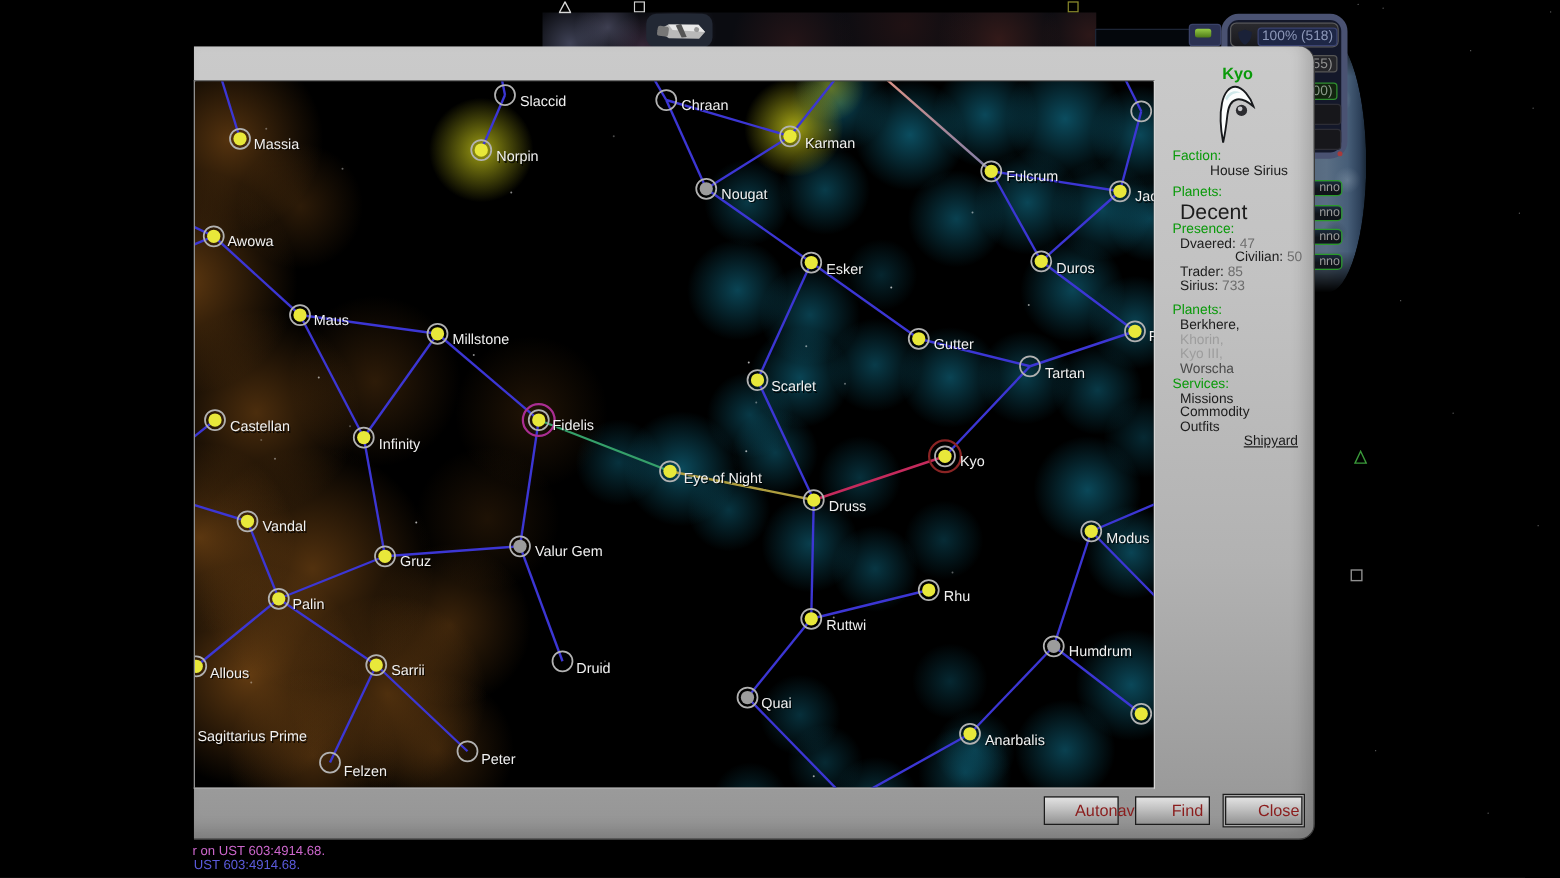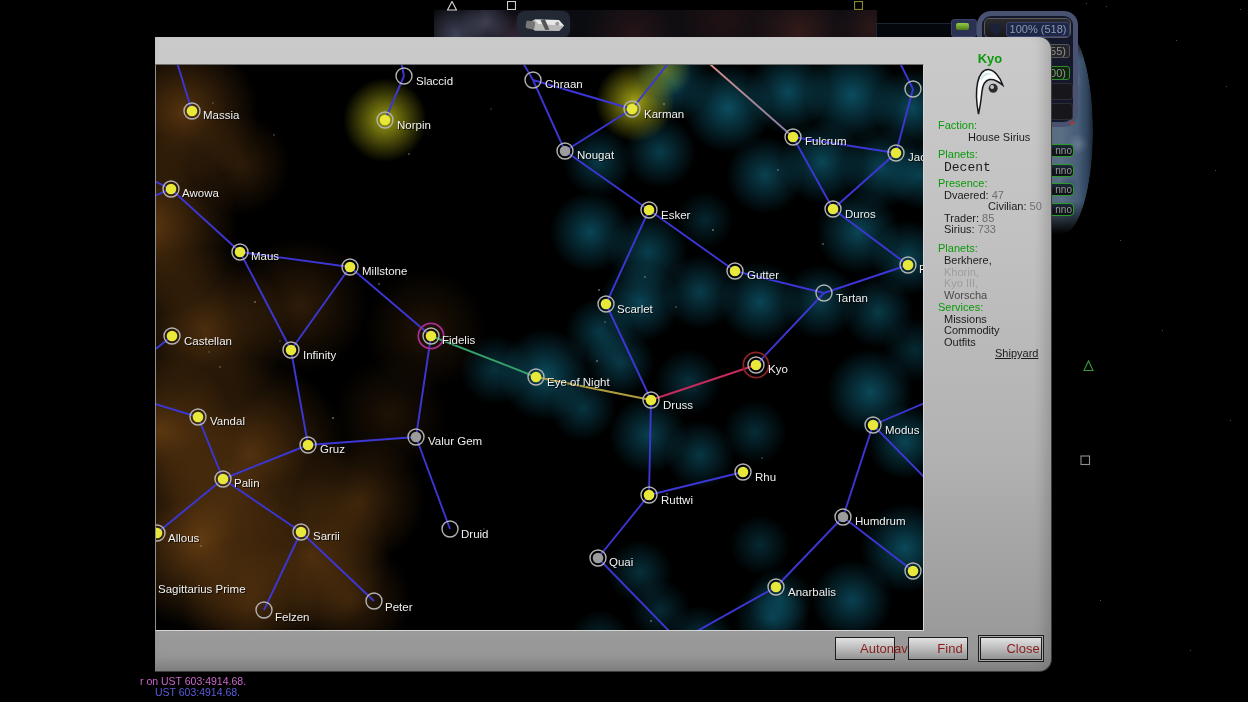--- a/index.html
+++ b/index.html
@@ -118,21 +118,21 @@
       radial-gradient(circle 45px at 624px 535px, rgba(18,124,154,0.4), rgba(18,124,154,0) 72%)
       #000;
     border-top:1px solid #6e6e6e;border-left:1px solid #909090;border-right:1px solid #d6d6d6;
     border-bottom:1px solid #d6d6d6;box-sizing:border-box;}
   
   .btn{height:23px;background:linear-gradient(180deg,#e2e2e2 0%,#c0c0c0 45%,#939393 100%);
     border:1px solid #1c1c1c;box-sizing:border-box;color:#8b1d1d;font-size:13px;text-align:center;line-height:21px;padding-left:24px;}
   #closewrap{left:978px;top:635px;width:66px;height:27px;border:1px solid #1c1c1c;box-sizing:border-box;
     background:#a8a8a8;padding:1px;}
   
-  #msg1{left:140px;top:675px;color:#cc66cc;font-size:10.5px;}
+  #msg1{left:154px;top:675px;color:#cc66cc;font-size:10.5px;}
   #msg2{left:155px;top:686px;color:#5b5bdc;font-size:10.5px;}
   .star{position:absolute;background:#fff;border-radius:50%;}
 </style>
 </head>
 <body>
 <div id="screen">
 
   <div class="abs" id="topstrip"></div>
   <div class="abs" id="shipbox"></div>
   <svg class="abs" style="left:524px;top:13px;" width="42" height="25" viewBox="0 0 42 25">
@@ -436,21 +436,21 @@
 <circle cx="757" cy="506" r="5.3" fill="#e8e83a"></circle>
 <text x="3" y="529" font-size="11.5" fill="#000" opacity="0.75" style="font-family:'Liberation Sans',sans-serif;">Sagittarius Prime</text>
 <text x="2" y="528" font-size="11.5" fill="#f0f0f0" style="font-family:'Liberation Sans',sans-serif;">Sagittarius Prime</text>
 </svg>
     </div>
 
   <div class="abs" style="left:960px;top:51px;color:#0a9a0a;font-size:13px;font-weight:bold;width:60px;text-align:center;">Kyo</div>
 <div class="abs" style="left:938px;top:119px;color:#0a9a0a;font-size:11px;">Faction:</div>
 <div class="abs" style="left:944px;top:131px;color:#1c1c1c;font-size:11px;padding-left:24px;">House Sirius</div>
 <div class="abs" style="left:938px;top:148px;color:#0a9a0a;font-size:11px;">Planets:</div>
-<div class="abs" style="left:944px;top:160px;color:#1c1c1c;font-size:13px;font-family:Liberation Mono, monospace;">Decent</div>
+<div class="abs" style="left:944px;top:160px;color:#1c1c1c;font-size:17px;">Decent</div>
 <div class="abs" style="left:938px;top:177px;color:#0a9a0a;font-size:11px;">Presence:</div>
 <div class="abs" style="left:944px;top:189px;color:#1c1c1c;font-size:11px;">Dvaered: <span style="color:#6e6e6e">47</span></div>
 <div class="abs" style="left:988px;top:200px;color:#1c1c1c;font-size:11px;">Civilian: <span style="color:#6e6e6e">50</span></div>
 <div class="abs" style="left:944px;top:212px;color:#1c1c1c;font-size:11px;">Trader: <span style="color:#6e6e6e">85</span></div>
 <div class="abs" style="left:944px;top:223px;color:#1c1c1c;font-size:11px;">Sirius: <span style="color:#6e6e6e">733</span></div>
 <div class="abs" style="left:938px;top:242px;color:#0a9a0a;font-size:11px;">Planets:</div>
 <div class="abs" style="left:944px;top:254px;color:#1c1c1c;font-size:11px;">Berkhere,</div>
 <div class="abs" style="left:944px;top:266px;color:#9d9d9d;font-size:11px;">Khorin,</div>
 <div class="abs" style="left:944px;top:277px;color:#9d9d9d;font-size:11px;">Kyo III,</div>
 <div class="abs" style="left:944px;top:289px;color:#4a4a4a;font-size:11px;">Worscha</div>

